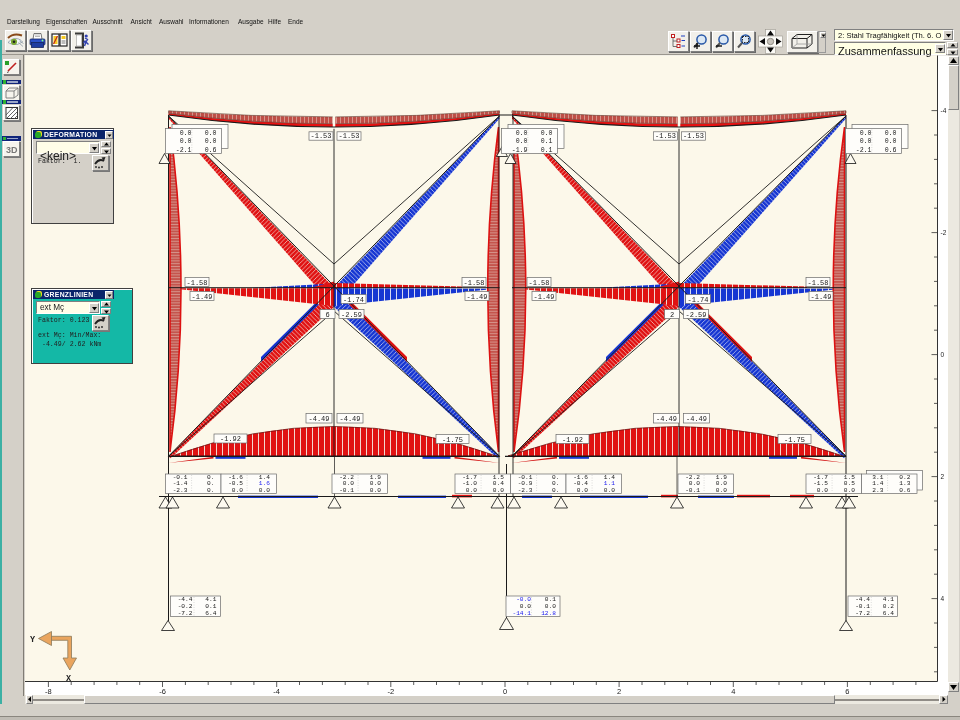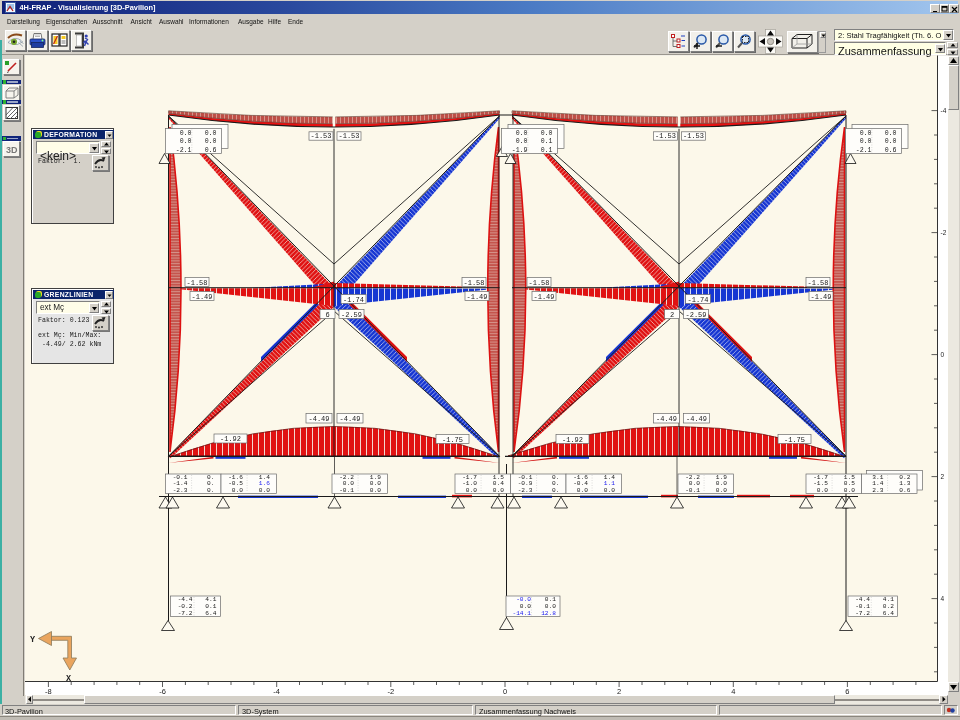--- a/index.html
+++ b/index.html
@@ -401,43 +401,20 @@
 <line x1="934.0" y1="525.4" x2="937.5" y2="525.4" stroke="#333" stroke-width="0.8"></line>
 <line x1="934.0" y1="549.8" x2="937.5" y2="549.8" stroke="#333" stroke-width="0.8"></line>
 <line x1="934.0" y1="574.2" x2="937.5" y2="574.2" stroke="#333" stroke-width="0.8"></line>
 <line x1="931.5" y1="598.6" x2="937.5" y2="598.6" stroke="#333" stroke-width="0.8"></line>
 <text x="940.5" y="601.1" font-family="Liberation Sans" font-size="6.5" fill="#222">4</text>
 <line x1="934.0" y1="623.0" x2="937.5" y2="623.0" stroke="#333" stroke-width="0.8"></line>
 <line x1="934.0" y1="647.4" x2="937.5" y2="647.4" stroke="#333" stroke-width="0.8"></line>
 <line x1="934.0" y1="671.8" x2="937.5" y2="671.8" stroke="#333" stroke-width="0.8"></line>
   </svg>
 
-  <div class="abs" style="left:2px;top:1px;width:956px;height:13px;
-    background:linear-gradient(90deg,#101f78 0%,#2a4a9e 30%,#4a7ac4 55%,#a2c6ee 100%);">
-    <svg class="abs" style="left:3px;top:1px" width="11" height="11" viewBox="0 0 11 11">
-      <rect x="0.5" y="0.5" width="10" height="10" fill="#f4f8ff" stroke="#35589e"></rect>
-      <rect x="2" y="2" width="7" height="5" fill="#9ec4ea"></rect>
-      <path d="M2,9 L5,4.5 L8,9" stroke="#b02020" stroke-width="1.3" fill="none"></path>
-    </svg>
-    <span class="abs" style="left:17.5px;top:2px;font-size:7.4px;font-weight:bold;color:#fff;letter-spacing:0;">4H-FRAP - Visualisierung [3D-Pavilion]</span>
-    <div class="abs raised" style="left:928px;top:3px;width:9.5px;height:9px;background:#d4d0c8">
-      <div class="abs" style="left:1.5px;top:5.5px;width:4px;height:1.5px;background:#000"></div>
-      </div>
-    <div class="abs raised" style="left:937.5px;top:3px;width:9.5px;height:9px;background:#d4d0c8">
-      <svg width="8" height="8" style="position:absolute;left:0.5px;top:0">
-          <rect x="1" y="1.5" width="5" height="4.5" fill="none" stroke="#000" stroke-width="1"></rect>
-          <line x1="1" y1="2" x2="6" y2="2" stroke="#000" stroke-width="1.6"></line>
-        </svg>
-      </div>
-    <div class="abs raised" style="left:947px;top:3px;width:9.5px;height:9px;background:#d4d0c8">
-      <svg width="8" height="7" style="position:absolute;left:0.5px;top:0.5px">
-          <path d="M1,1 L6,6 M6,1 L1,6" stroke="#000" stroke-width="1.2"></path>
-        </svg>
-      </div>
-  </div>
 
   <div class="abs" style="left:2px;top:14px;width:956px;height:13px;background:#d4d0c8;font-size:6.5px;color:#111;">
     <span class="abs" style="left:5px;top:3.5px">Darstellung</span>
     <span class="abs" style="left:44px;top:3.5px">Eigenschaften</span>
     <span class="abs" style="left:90.5px;top:3.5px">Ausschnitt</span>
     <span class="abs" style="left:128.5px;top:3.5px">Ansicht</span>
     <span class="abs" style="left:157px;top:3.5px">Auswahl</span>
     <span class="abs" style="left:187px;top:3.5px">Informationen</span>
     <span class="abs" style="left:236px;top:3.5px">Ausgabe</span>
     <span class="abs" style="left:266px;top:3.5px">Hilfe</span>
@@ -637,21 +614,21 @@
 <div class="abs raised" style="left:60px;top:26px;width:17px;height:16px;background:#d4d0c8;box-shadow:1px 1px 0 #777;">
 <svg width="15" height="14" viewBox="0 0 15 14">
           <path d="M2,8 Q6,2 11,5" stroke="#222" stroke-width="1.8" fill="none"></path>
 <path d="M11,5 L8.5,1.5 L12.5,1 Z" fill="#222"></path>
           <circle cx="3" cy="11" r="0.9" fill="#222"></circle>
           <circle cx="6" cy="11.5" r="0.9" fill="#222"></circle>
           <circle cx="9" cy="11" r="0.9" fill="#222"></circle>
         </svg>
       </div>
 </div>
-<div class="abs" style="left:31px;top:288px;width:83px;height:76px;background:#e5e5e5;border:1px solid #404040;box-shadow:inset 1px 1px 0 #fff;">
+<div class="abs" style="left:31px;top:288px;width:102px;height:76px;background:#14b8a6;border:1px solid #404040;box-shadow:inset 1px 1px 0 #fff;">
 <div class="abs" style="left:1px;top:1px;width:81px;height:9px;background:#0a246a;">
 <div class="abs" style="left:2px;top:1.5px;width:6px;height:6px;background:#28a828;border-radius:2px;box-shadow:1px -1px 0 #e8d820"></div>
 <span class="abs" style="left:11px;top:0.5px;font-size:6.8px;font-weight:bold;color:#fff;letter-spacing:0.3px">GRENZLINIEN</span>
 <div class="abs raised" style="right:1px;top:0.5px;width:8px;height:8px;background:#d4d0c8">
           <svg width="7" height="7">
             <path d="M1.5,2.5 L5.5,2.5 L3.5,5 Z" fill="#000"></path>
           </svg>
         </div>
       </div>
 <div class="abs sunken" style="left:4px;top:12px;width:64px;height:13px;background:#fffde8;">
@@ -706,25 +683,13 @@
   <svg class="abs" style="left:948px;top:56px" width="11" height="9">
       <path d="M5.5,2 L2,7 L9,7 Z" fill="#000"></path>
     </svg>
   <div class="abs raised" style="left:948px;top:65px;width:10.5px;height:45px;background:#d4d0c8"></div>
   <div class="abs raised" style="left:948px;top:682px;width:10.5px;height:10px;background:#d4d0c8"></div>
   <svg class="abs" style="left:948px;top:682px" width="11" height="10">
       <path d="M5.5,8 L2,3 L9,3 Z" fill="#000"></path>
     </svg>
   <div class="abs" style="left:948px;top:692px;width:10.5px;height:12px;background:#d4d0c8"></div>
 
-  <div class="abs" style="left:0;top:704px;width:960px;height:12px;background:#d4d0c8;font-size:7.4px;color:#111;">
-    <div class="abs sunken" style="left:2px;top:1px;width:234px;height:10px;padding:1px 0 0 2px;">3D-Pavilion</div>
-    <div class="abs sunken" style="left:238px;top:1px;width:235px;height:10px;padding:1px 0 0 3px;">3D-System</div>
-    <div class="abs sunken" style="left:475px;top:1px;width:242px;height:10px;padding:1px 0 0 3px;">Zusammenfassung Nachweis</div>
-    <div class="abs sunken" style="left:719px;top:1px;width:223px;height:10px;"></div>
-    <div class="abs sunken" style="left:944px;top:1px;width:14px;height:10px;">
-      <svg width="12" height="8">
-          <circle cx="4" cy="4" r="2.2" fill="#c03020"></circle>
-          <circle cx="7.5" cy="4.5" r="2.2" fill="#2040a0"></circle>
-        </svg>
-      </div>
-  </div>
   <div class="abs" style="left:0;top:716px;width:960px;height:4px;background:#c0bcb4;border-top:1px solid #8a867e;"></div>
 </div>
 </body></html>

